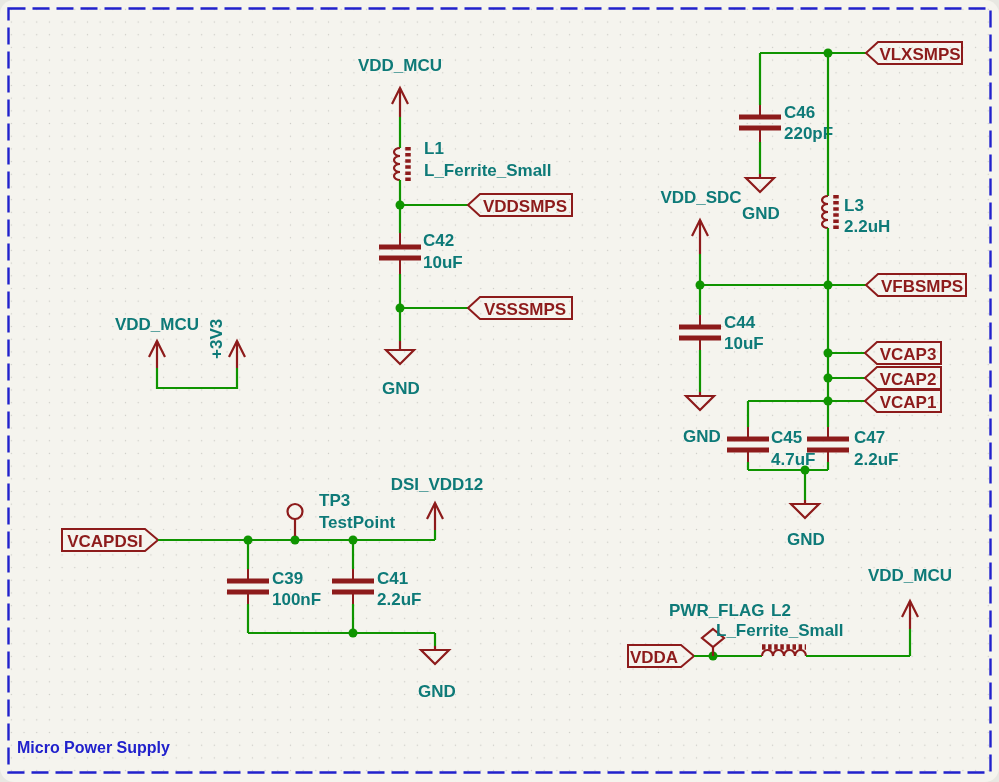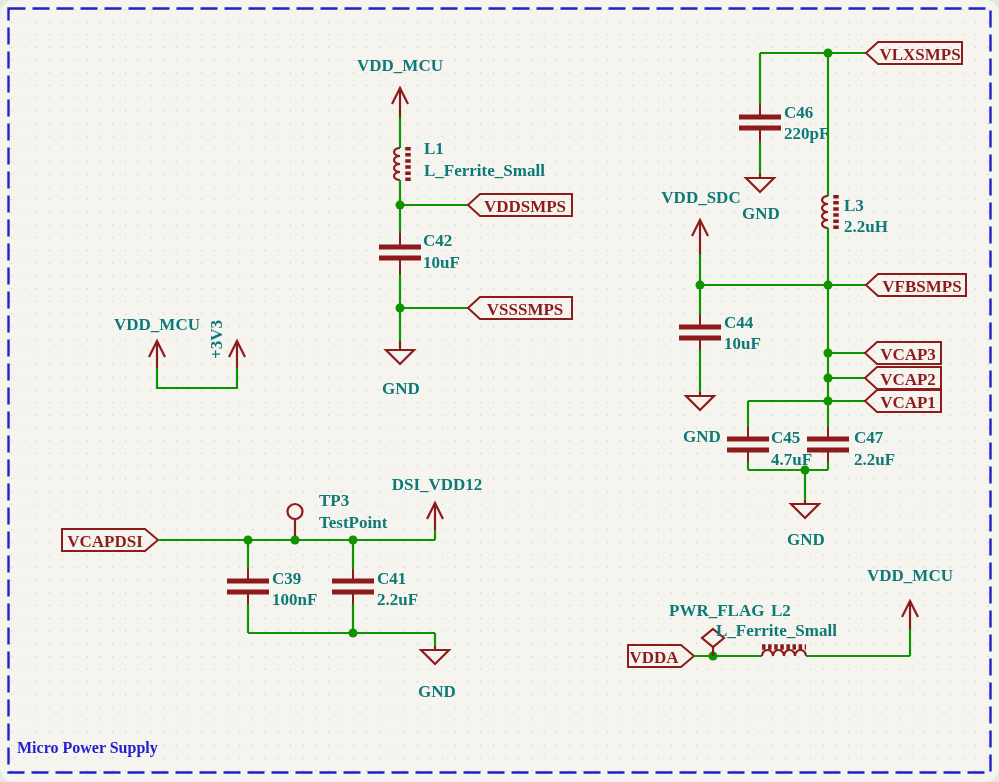--- a/index.html
+++ b/index.html
@@ -4,21 +4,21 @@
 <style>
   html,body { margin:0; padding:0; background:#e8e8e2; }
   .sheet {
     position:relative;
     width:999px; height:782px;
     background-color:#F5F4EE;
     background-image: radial-gradient(circle, rgba(100,100,95,0.28) 0.8px, rgba(0,0,0,0) 1px);
     background-size: 12.7px 12.7px;
     background-position: 5px 3px;
     overflow:hidden;
-    font-family:Liberation Serif, serif;
+    font-family:Liberation Sans, sans-serif;
     border-radius:14px;
   }
   svg { position:absolute; left:0; top:0; }
   .wire { stroke:#0F9400; stroke-width:2.2; fill:none; }
   .sym  { stroke:#8D1B1B; stroke-width:2.2; fill:none; }
   .thin { stroke:#8D1B1B; stroke-width:2; fill:none; }
   .plate{ stroke:#8D1B1B; stroke-width:5; fill:none; }
   .ferrite { stroke:#8D1B1B; stroke-width:5.5; fill:none; stroke-dasharray:3.5 2.6; }
   .jct  { fill:#0F9400; stroke:none; }
   .t    { font-size:17px; font-weight:bold; }

